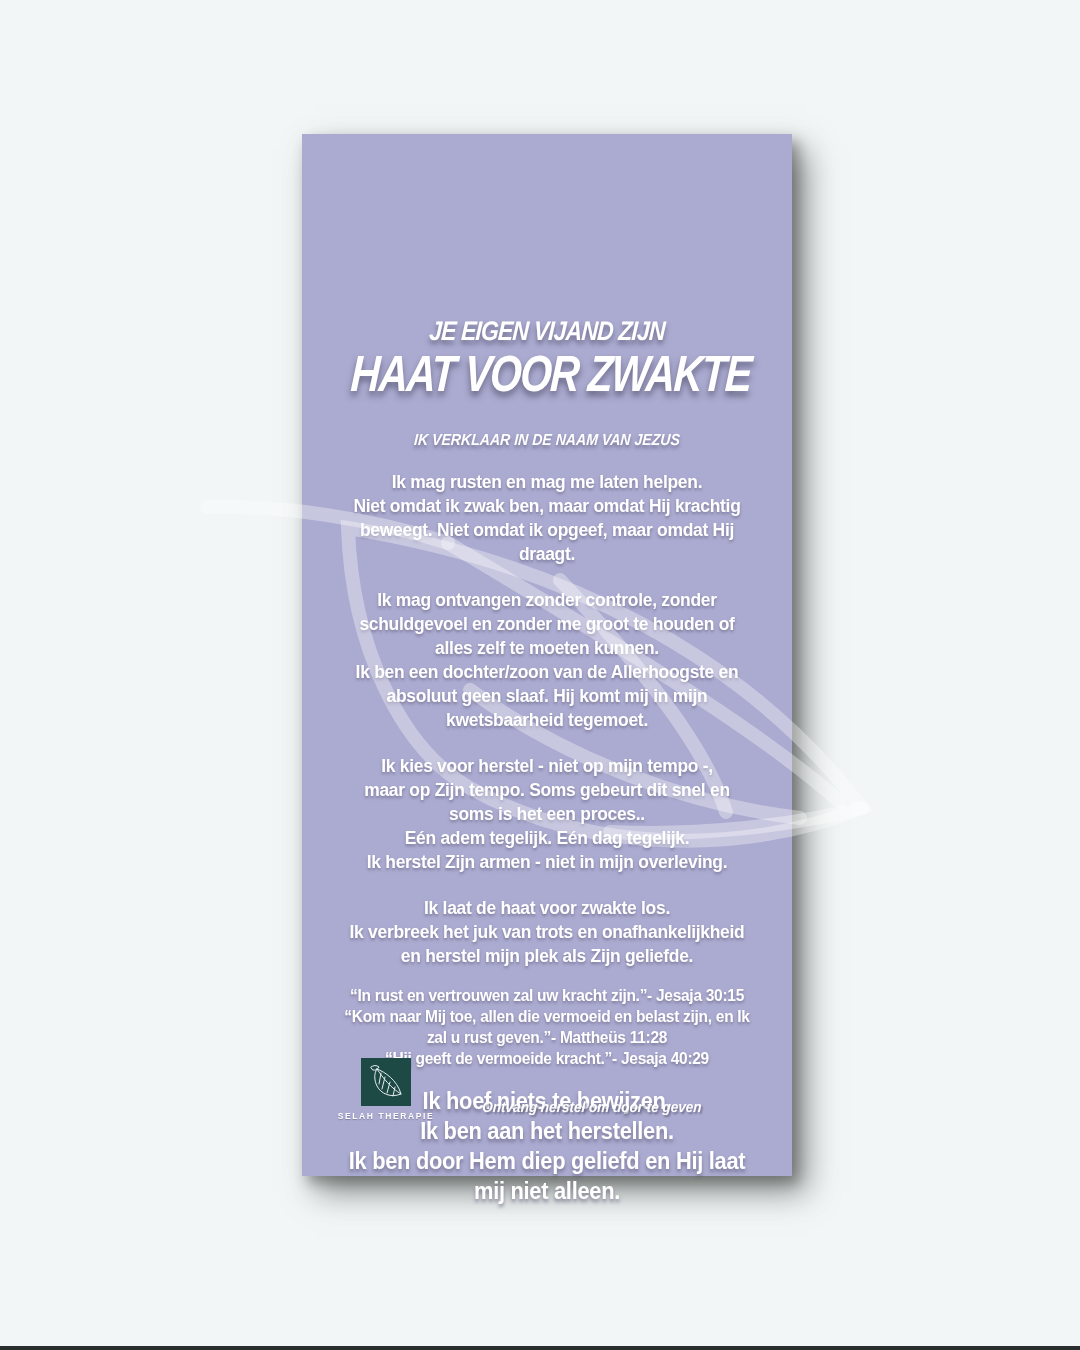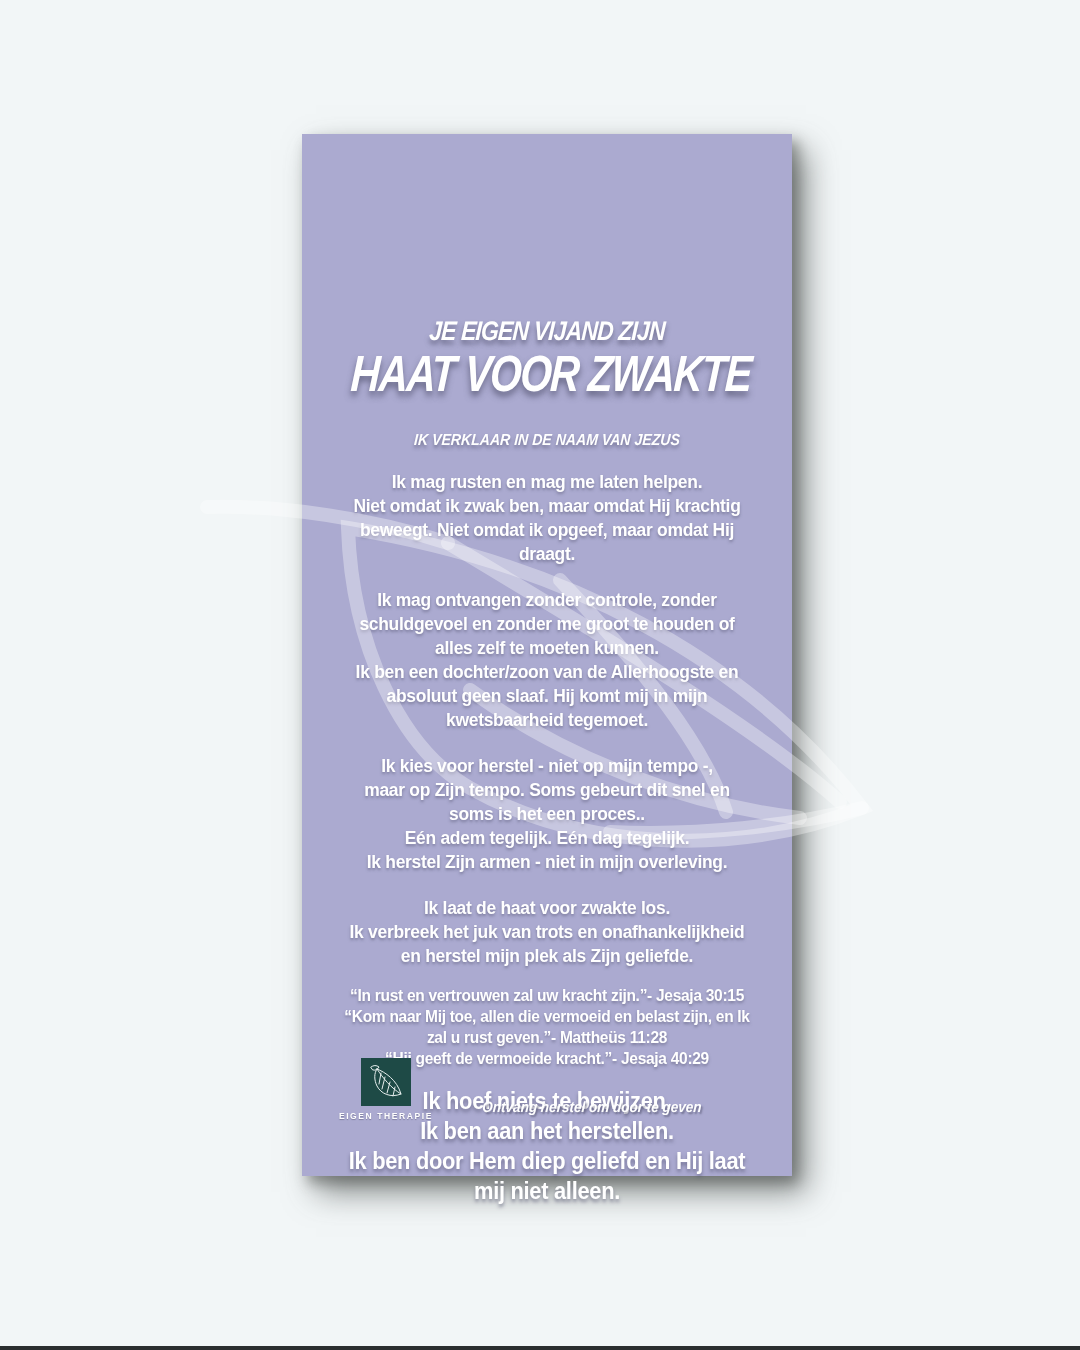--- a/index.html
+++ b/index.html
@@ -134,21 +134,21 @@
         <svg width="50" height="48" viewBox="0 0 50 48">
           <rect x="0" y="0" width="50" height="48" fill="#1e4a46"></rect>
           <g fill="none" stroke="#e7efee" stroke-width="1" stroke-linecap="round">
             <path d="M10,9 q4,-3 8,0 q-2,4 -6,3 z"></path>
             <path d="M16,11 C24,14 36,22 40,36 C30,40 20,36 16,28 C13,22 13,15 16,11 Z"></path>
             <path d="M16,11 C22,20 30,30 40,36"></path>
             <path d="M20,15 L18,26 M24,19 L21,31 M29,24 L26,35 M34,29 L32,38"></path>
           </g>
         </svg>
       </div>
-      <div class="logo-name">EIGEN THERAPIE</div>
+      <div class="logo-name">SELAH THERAPIE</div>
     </div>
 
     <div class="tagline">Ontvang herstel om door te geven</div>
   </div>
 </div>
 
 <svg class="watermark" viewBox="0 0 1080 1350">
   <g fill="none" stroke="#ffffff" stroke-opacity="0.34" stroke-width="14" stroke-linecap="round">
     <path d="M207,507 C280,505 370,518 448,543"></path>
     <path d="M348,528 C560,562 745,655 862,808 C735,858 580,850 470,788 C400,748 352,645 348,528 Z"></path>

